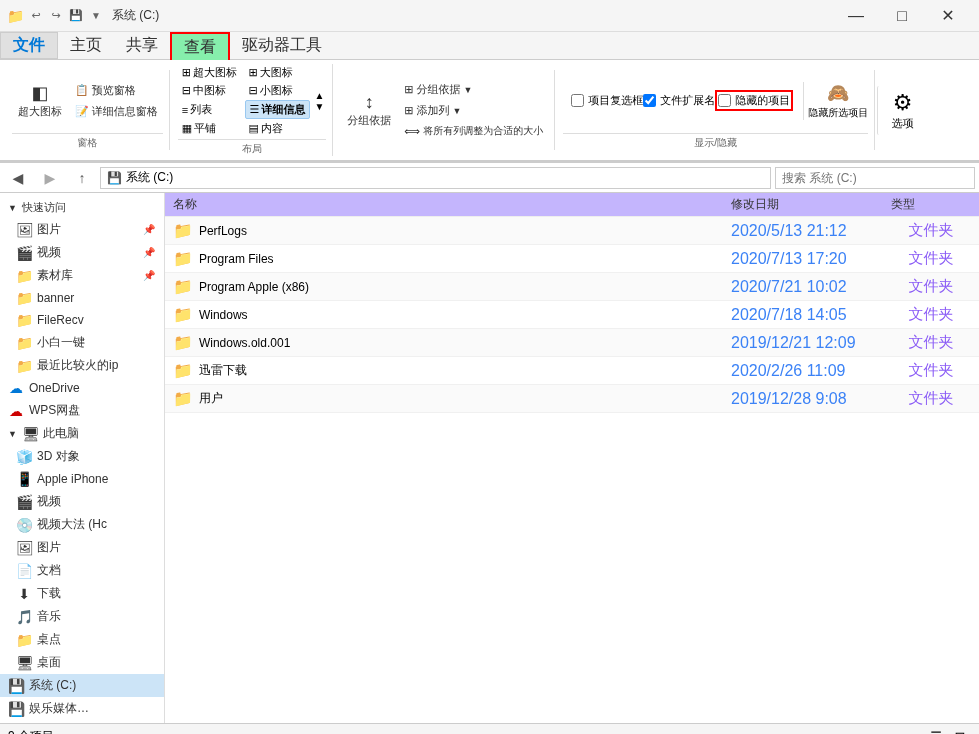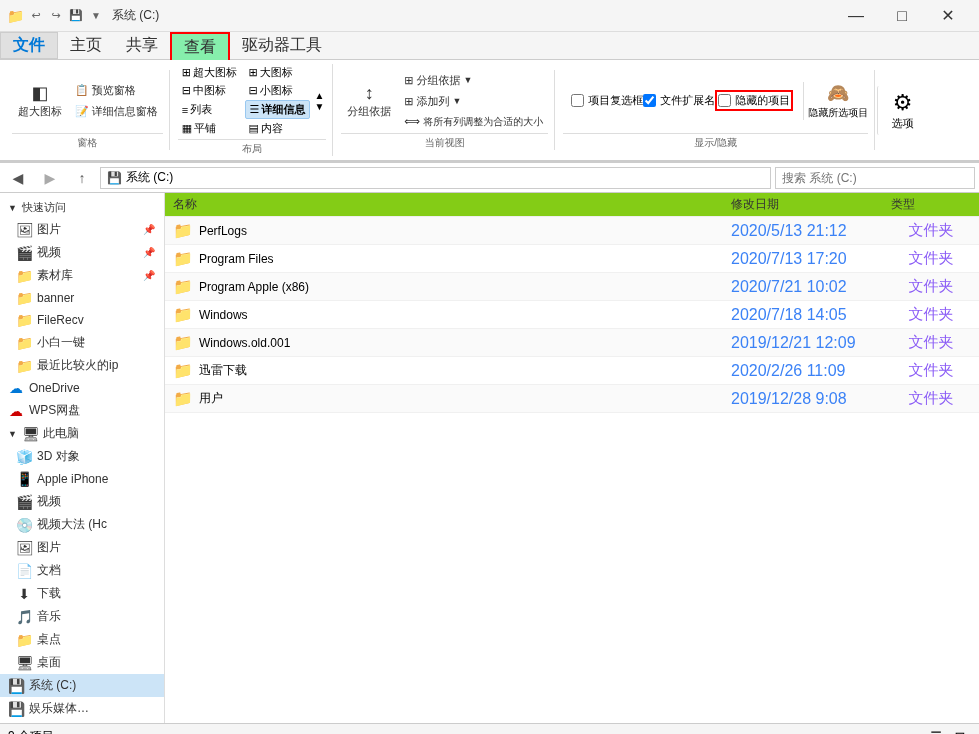--- a/index.html
+++ b/index.html
@@ -121,21 +121,21 @@
 
     
     .file-list { flex: 1; background: white; overflow: auto; }
     .file-list-header {
       display: grid;
       grid-template-columns: 1fr 160px 80px;
       padding: 3px 8px;
       font-size: 12px;
       color: #333;
       border-bottom: 1px solid #eee;
-      background: #84cc16;
+      background: #c4b5fd;
     }
     .file-row {
       display: grid;
       grid-template-columns: 1fr 160px 80px;
       padding: 4px 8px;
       align-items: center;
       cursor: pointer;
       border-bottom: 1px solid #f0f0f0;
     }
     .file-row:nth-child(even) { background: #fafafa; }
@@ -278,21 +278,20 @@
             <span>⊞</span>
             <span>添加列</span>
             <span style="font-size:9px;">▼</span>
           </div>
           <div class="ribbon-btn-small">
             <span>⟺</span>
             <span style="font-size:10px;">将所有列调整为合适的大小</span>
           </div>
         </div>
       </div>
-      <div class="ribbon-group-label">当前视图</div>
     </div>
 
     <div class="ribbon-group">
       <div class="ribbon-group-inner">
         <div class="check-area">
           <div class="check-row">
             <input type="checkbox" style="">
             <span>项目复选框</span>
           </div>
           <div class="check-row">

